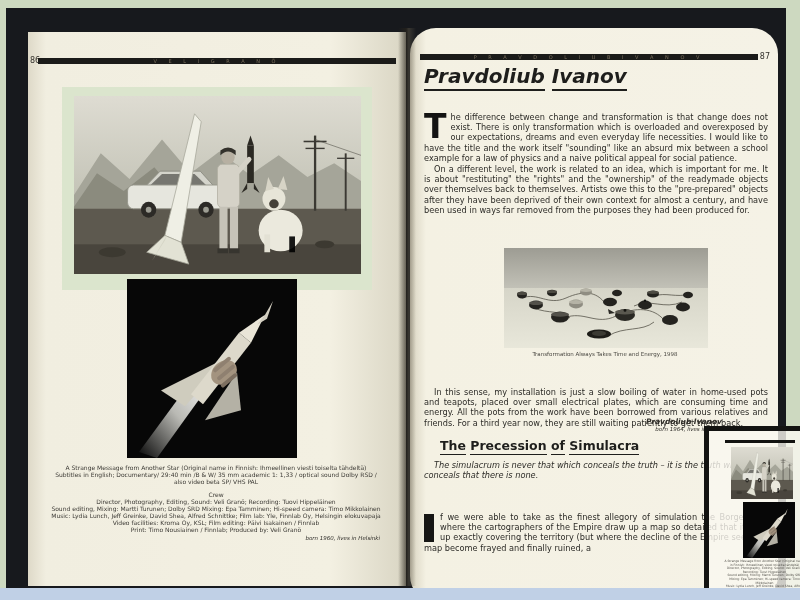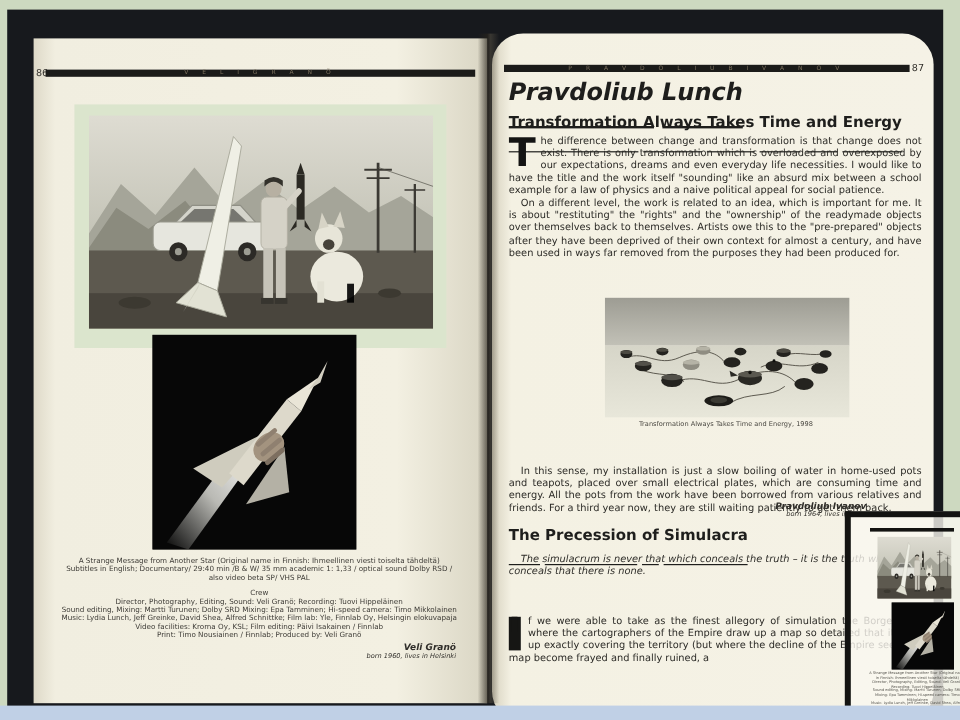--- a/index.html
+++ b/index.html
@@ -34,35 +34,35 @@
             font-size:6px;line-height:7px;color:#3c3a35;}
   .cap-gap{margin-top:6px;}
   .credit{position:absolute;text-align:right;font-style:italic;color:#2f2d29;}
   .credit-left{left:0;top:503px;width:352px;}
   .credit .cname{font-size:7.5px;font-weight:bold;}
   .credit .cbio{font-size:5.5px;}
 
   
   .rp-title{position:absolute;left:14px;top:36px;font-size:20px;font-style:italic;font-weight:bold;color:#1e1e1c;}
   .rp-h1{position:absolute;left:14px;top:66px;font-size:12.5px;font-weight:bold;color:#1e1e1c;}
-  .uwords .uw{display:inline-block;border-bottom:1.6px solid currentColor;padding-bottom:17px;}
+  .uwords .uw{display:inline-block;border-bottom:1.6px solid currentColor;padding-bottom:1px;}
   .rp-title .uw{border-bottom-width:2px;}
   .textblock{position:absolute;left:14px;width:344px;font-size:8.2px;line-height:10.2px;
              text-align:justify;color:#2c2b27;}
   .tb1{top:84px;}
   .indent{text-indent:10px;margin-top:1px;}
   .dropcap{float:left;font-size:33px;line-height:26px;font-weight:900;color:#141413;
            margin:2px 5px 0 0;letter-spacing:-1px;}
   .rp-image{position:absolute;left:94px;top:220px;width:204px;height:100px;}
   .rp-image svg{display:block;width:100%;height:100%;}
   .rp-imgcap{position:absolute;left:60px;top:323px;width:270px;text-align:center;
              font-size:5.5px;color:#4a4842;}
   .tb3{top:358px;}
   .credit-right{left:0;top:389px;width:312px;}
-  .rp-h2{position:absolute;left:14px;top:410px;font-size:12.5px;font-weight:bold;color:#1e1e1c;}
+  .rp-h2{position:absolute;left:30px;top:410px;font-size:12.5px;font-weight:bold;color:#1e1e1c;}
   .quotes{position:absolute;left:14px;top:432px;width:344px;font-size:8.2px;line-height:10px;
           font-style:italic;color:#2c2b27;}
   .quotes .q{text-indent:10px;}
   .quotes .q2{margin-top:3px;}
   .tb4{top:484px;}
   .dropcap-slab{float:left;width:10px;height:28px;background:#161614;color:#161614;
                 overflow:hidden;margin:2px 6px 0 0;font-size:26px;font-weight:900;}
 
   
   .overlay{position:absolute;left:704px;top:426px;width:106px;height:174px;box-sizing:border-box;
@@ -241,33 +241,31 @@
       <div>also video beta SP/ VHS PAL</div>
       <div class="cap-gap">Crew</div>
       <div>Director, Photography, Editing, Sound: Veli Granö; Recording: Tuovi Hippeläinen</div>
       <div>Sound editing, Mixing: Martti Turunen; Dolby SRD Mixing: Epa Tamminen; Hi-speed camera: Timo Mikkolainen</div>
       <div>Music: Lydia Lunch, Jeff Greinke, David Shea, Alfred Schnittke; Film lab: Yle, Finnlab Oy, Helsingin elokuvapaja</div>
       <div>Video facilities: Kroma Oy, KSL; Film editing: Päivi Isakainen / Finnlab</div>
       <div>Print: Timo Nousiainen / Finnlab; Produced by: Veli Granö</div>
     </div>
 
     <div class="credit credit-left">
-      <div class="cname">Veli Granö</div>
       <div class="cbio">born 1960, lives in Helsinki</div>
     </div>
   </div>
 
   <div class="page page-right">
     <div class="pgnum" style="right:8px;top:24px;">87</div>
     <div class="bar" style="left:10px;top:26px;width:338px;">
       <span>P R A V D O L I U B   I V A N O V</span>
     </div>
 
-    <div class="rp-title uwords"><span class="uw">Pravdoliub</span> <span class="uw">Lunch</span></div>
-    <div class="rp-h1 uwords"><span class="uw">Transformation</span> <span class="uw">Always</span> <span class="uw">Takes</span> <span class="uw">Time</span> <span class="uw">and</span> <span class="uw">Energy</span></div>
+    <div class="rp-title uwords"><span class="uw">Pravdoliub</span> <span class="uw">Ivanov</span></div>
 
     <div class="textblock tb1">
       <div>
         <span class="dropcap">T</span><span>he difference between change and transformation is that change does not exist. There is only transformation which is overloaded and overexposed by our expectations, dreams and even everyday life necessities. I would like to have the title and the work itself "sounding" like an absurd mix between a school example for a law of physics and a naive political appeal for social patience.</span>
       </div>
       <div class="indent">On a different level, the work is related to an idea, which is important for me. It is about "restituting" the "rights" and the "ownership" of the readymade objects over themselves back to themselves. Artists owe this to the "pre-prepared" objects after they have been deprived of their own context for almost a century, and have been used in ways far removed from the purposes they had been produced for.</div>
     </div>
 
     <div class="rp-image">
       <svg>

